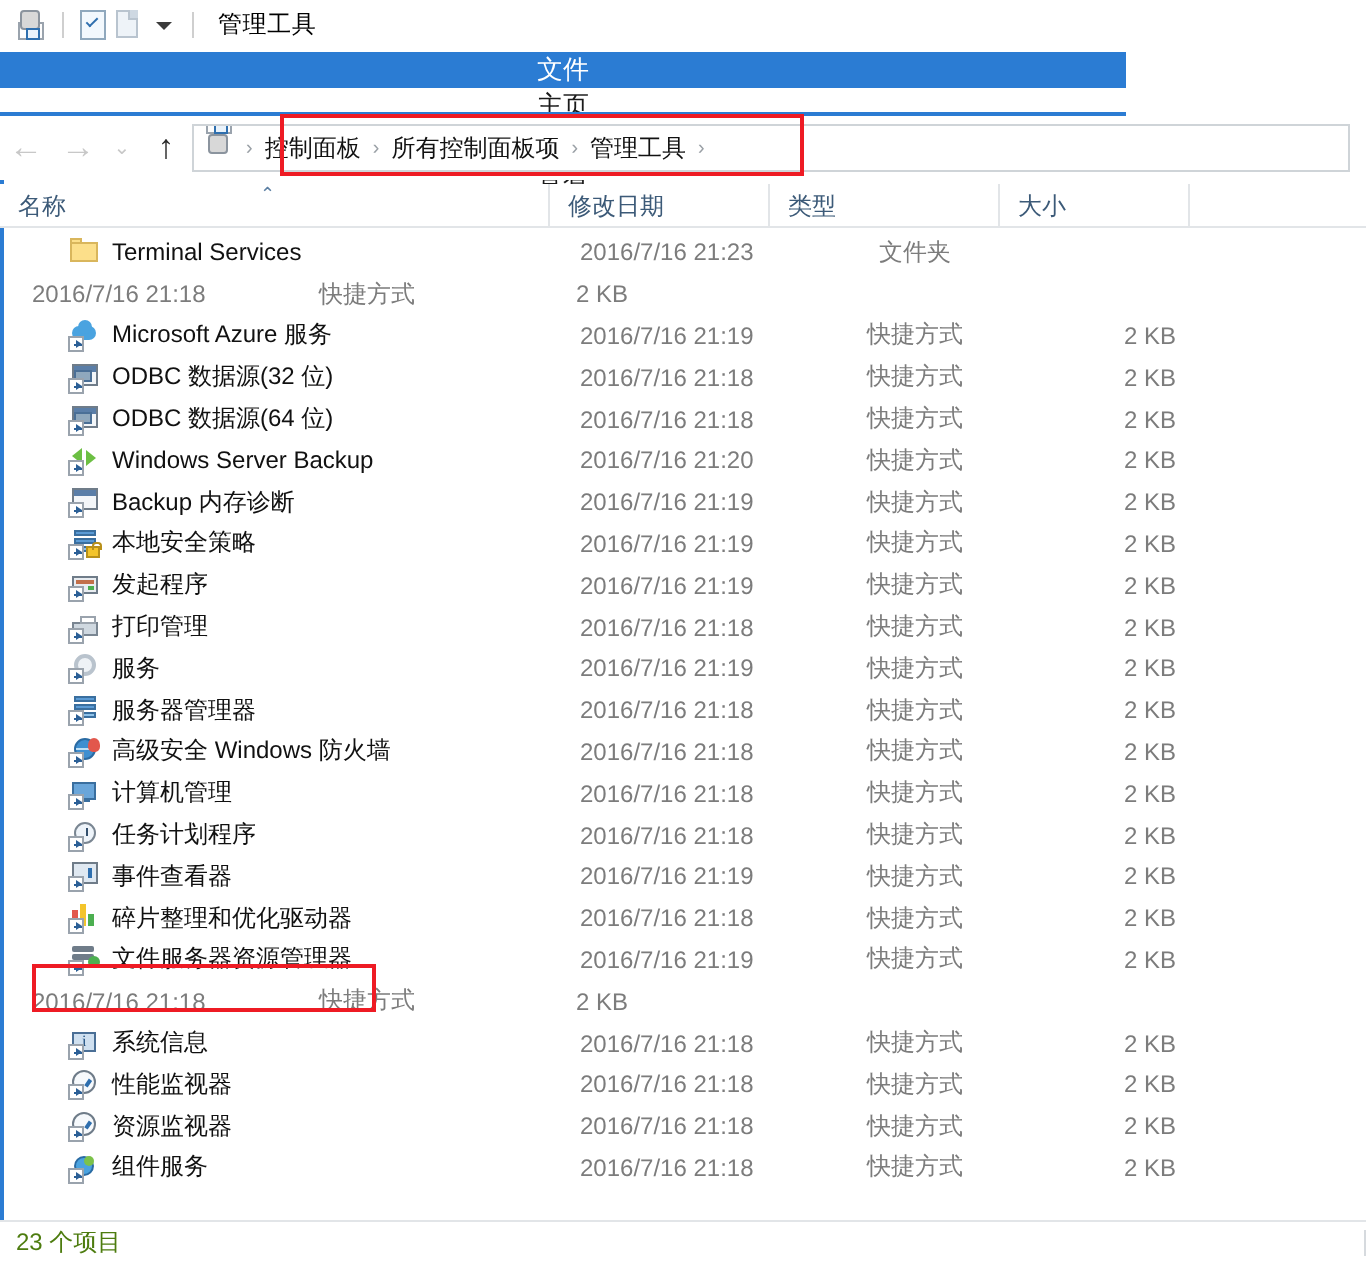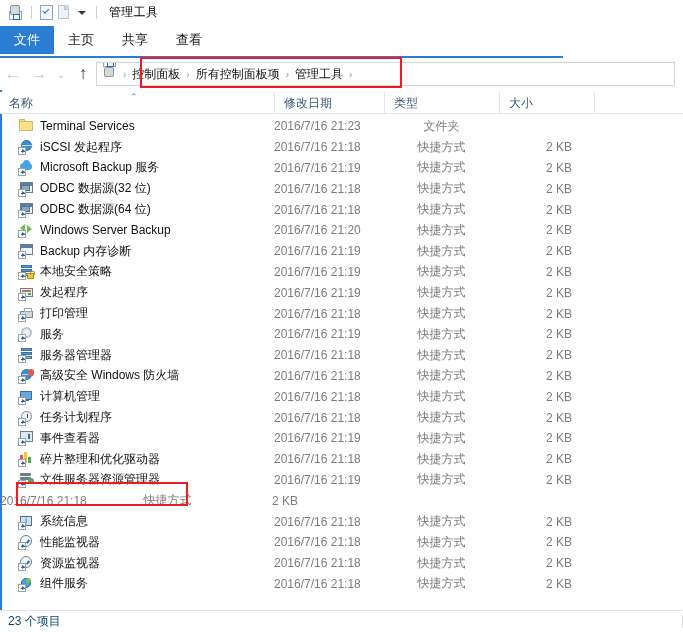--- a/index.html
+++ b/index.html
@@ -67,20 +67,21 @@
   }
   .ico-newfolder .fold {
     position:absolute; right:2px; top:0; width:5px; height:5px;
     background:#ced8e2; border-left:1px solid #b9c4cf; border-bottom:1px solid #b9c4cf;
   }
 
   
   .ribbon {
     height: 28px; display: flex; align-items: stretch;
     background: #ffffff;
+    flex-direction: column;
   }
   .tab {
     display: flex; align-items: center; justify-content: center;
     font-size: 13px; color: #1a1a1a;
     padding: 0 14px; cursor: default; white-space: nowrap;
   }
   .tab.active {
     background: #2b7cd3; color: #ffffff;
     min-width: 54px;
   }
@@ -140,21 +141,21 @@
   }
 
   
   .list {
     position: absolute; left: 0; top: 116px; width: 683px; height: 495px;
     overflow: hidden;
   }
   .row {
     display: flex; align-items: center;
     height: 20.8px;
-    font-size: 12px; color: #111;
+    font-size: 12px; color: #111; padding-left: 16px;
   }
   .c-name  { width: 274px; display: flex; align-items: center; padding-left: 18px; white-space: nowrap; overflow: hidden;}
   .c-date  { width: 110px; color: #7c7c7c; }
   .c-type  { width: 115px; color: #7c7c7c; text-align: center; }
   .c-size  { width: 95px; color: #7c7c7c; text-align: right; padding-right: 22px; }
   .nm { margin-left: 6px; }
 
   
   .ic { width: 16px; height: 16px; position: relative; flex: 0 0 auto; }
   .ic .sc {   
@@ -281,21 +282,21 @@
     pointer-events: none;
   }
   #redbox-breadcrumb { left: 140px; top: 57px; width: 262px; height: 31px; }
   #redbox-fsrm { left: 16px; top: 482px; width: 172px; height: 24px; }
 
   
   .statusbar {
     position: absolute; left: 0; bottom: 0; width: 683px; height: 22px;
     display: flex; align-items: center;
     border-top: 1px solid #e2e5e8;
-    font-size: 12px; color: #0c4a6e;
+    font-size: 12px; color: #4d7c0f;
     padding-left: 8px; background: #fff; justify-content: space-between;
   }
   .status-sep { width:1px; height:13px; background:#d6dade; margin-left:10px; }
 
   
   .left-edge {
     position: absolute; left: 0; top: 58px; width: 2px; height: 553px;
     background: #2b7cd3;
   }
 </style>
@@ -378,38 +379,31 @@
             <span class="tab2"></span>
             <span class="body"></span>
           </span>
           <span class="nm">Terminal Services</span>
         </div>
         <div class="c-date">2016/7/16 21:23</div>
         <div class="c-type">文件夹</div>
         <div class="c-size"></div>
       </div>
       <div class="row">
-        <div class="c-name">
-          <span class="ic ">
-            <span class="globe"></span>
-            <span class="sc"></span>
-          </span>
-          <span class="nm">iSCSI 发起程序</span>
-        </div>
         <div class="c-date">2016/7/16 21:18</div>
         <div class="c-type">快捷方式</div>
         <div class="c-size">2 KB</div>
       </div>
       <div class="row">
         <div class="c-name">
           <span class="ic ">
             <span class="cloud"></span>
             <span class="sc"></span>
           </span>
-          <span class="nm">Microsoft Backup 服务</span>
+          <span class="nm">Microsoft Azure 服务</span>
         </div>
         <div class="c-date">2016/7/16 21:19</div>
         <div class="c-type">快捷方式</div>
         <div class="c-size">2 KB</div>
       </div>
       <div class="row">
         <div class="c-name">
           <span class="ic  odbc">
             <span class="win">
               <span class="tbar"></span>

